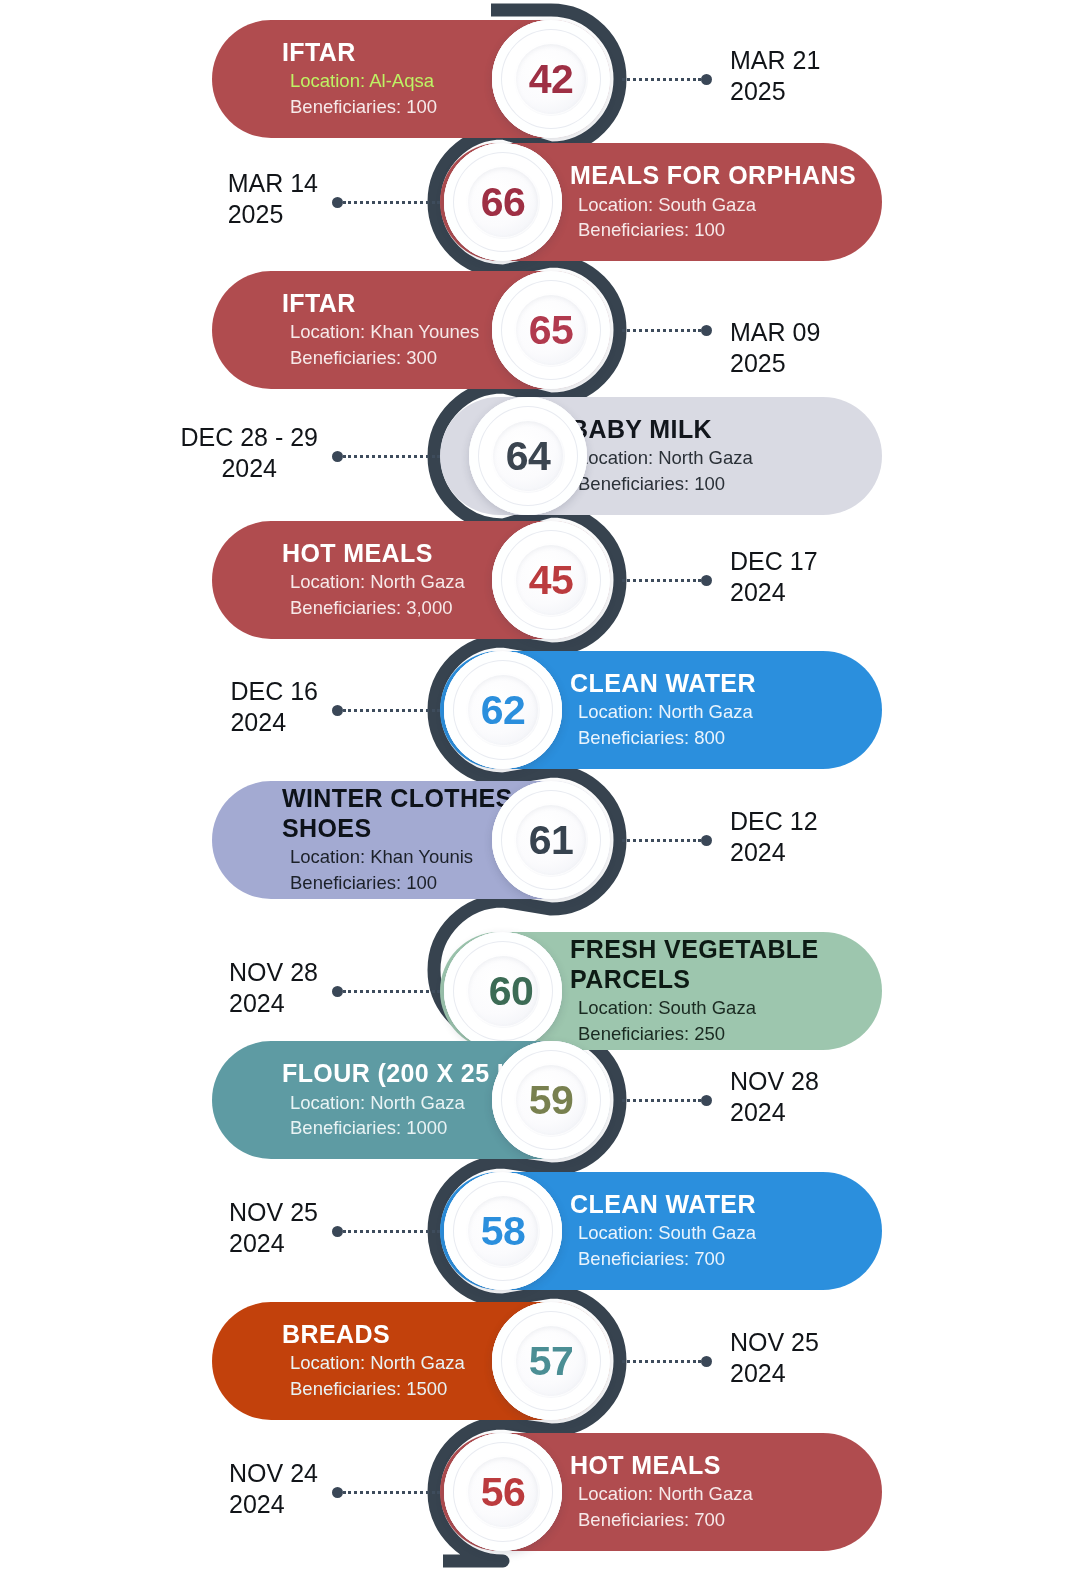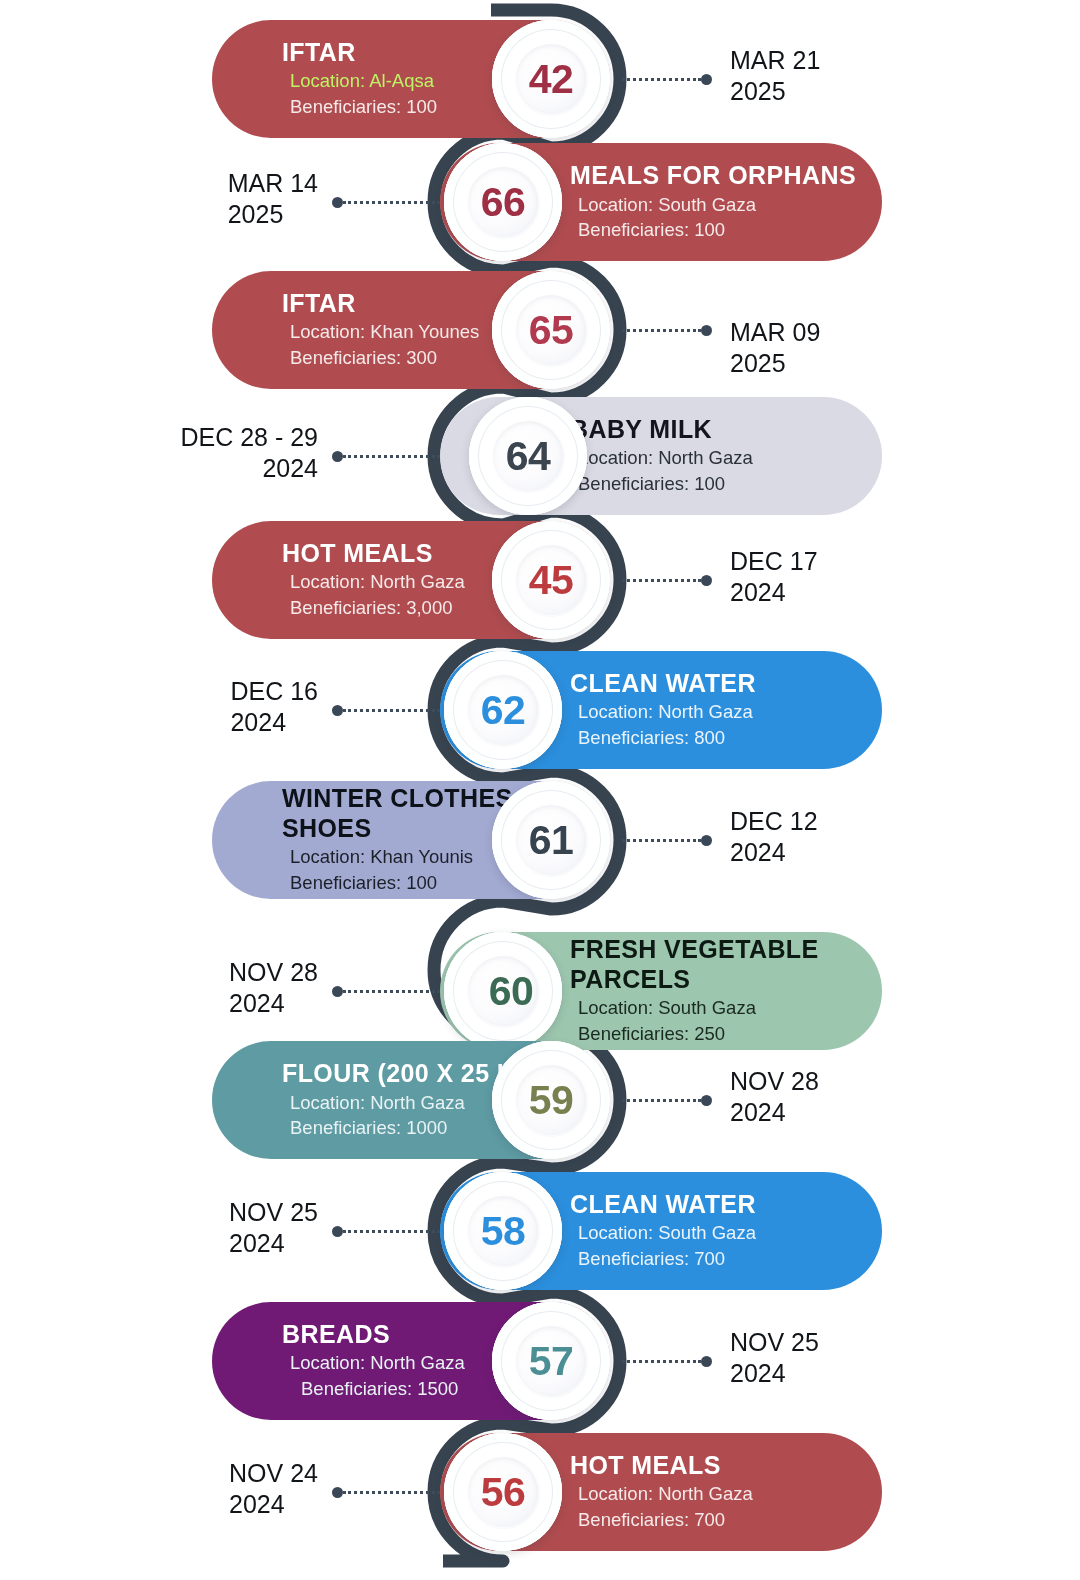--- a/index.html
+++ b/index.html
@@ -205,21 +205,21 @@
             <div class="meta meta-indent" style="color: rgb(43, 49, 56);">Beneficiaries: 100</div>
           </div>
         </div>
         <div class="badge" style="left: 469px; top: 0px;">
           <span class="badge-num" style="color: rgb(59, 69, 80);">64</span>
         </div>
         <div class="connector" style="left: 332px; width: 108px; top: 52px;">
           <div class="conn-dot"></div>
           <div class="conn-dots"></div>
         </div>
-        <div class="date" style="right: 762px; text-align: right; top: 25px;"><span>DEC 28 - 29</span><span class="date-line2">2024</span></div>
+        <div class="date" style="right: 762px; text-align: center; top: 25px;"><span>DEC 28 - 29</span><span class="date-line2">2024</span></div>
       </div>
       <div class="row" style="top: 521px; height: 118px;">
         <div class="pill left" style="background: rgb(176, 76, 79); left: 212px; width: 398px;">
           <div class="pill-text">
             <div class="title" style="color: rgb(255, 255, 255);">HOT MEALS</div>
             <div class="meta meta-indent" style="color: rgb(246, 233, 233);">Location: North Gaza</div>
             <div class="meta meta-indent" style="color: rgb(246, 233, 233);">Beneficiaries: 3,000</div>
           </div>
         </div>
         <div class="badge" style="left: 492px; top: 0px;">
@@ -310,25 +310,25 @@
         <div class="badge" style="left: 444px; top: 0px;">
           <span class="badge-num" style="color: rgb(43, 143, 221);">58</span>
         </div>
         <div class="connector" style="left: 332px; width: 108px; top: 52px;">
           <div class="conn-dot"></div>
           <div class="conn-dots"></div>
         </div>
         <div class="date" style="right: 762px; text-align: left; top: 25px;"><span>NOV 25</span><span class="date-line2">2024</span></div>
       </div>
       <div class="row" style="top: 1302px; height: 118px;">
-        <div class="pill left" style="background: #701a75; left: 212px; width: 398px;">
+        <div class="pill left" style="background: #c2410c; left: 212px; width: 398px;">
           <div class="pill-text">
             <div class="title" style="color: rgb(255, 255, 255);">BREADS</div>
             <div class="meta meta-indent" style="color: rgb(233, 243, 244);">Location: North Gaza</div>
-            <div class="meta meta-indent" style="color: rgb(233, 243, 244); margin-left: 11px;">Beneficiaries: 1500</div>
+            <div class="meta meta-indent" style="color: rgb(233, 243, 244);">Beneficiaries: 1500</div>
           </div>
         </div>
         <div class="badge" style="left: 492px; top: 0px; justify-content: center;">
           <span class="badge-num" style="color: rgb(75, 142, 148);">57</span>
         </div>
         <div class="connector" style="left: 622px; width: 90px; top: 52px;">
           <div class="conn-dots"></div>
           <div class="conn-dot"></div>
         </div>
         <div class="date" style="left: 730px; top: 25px;"><span>NOV 25</span><span class="date-line2">2024</span></div>

